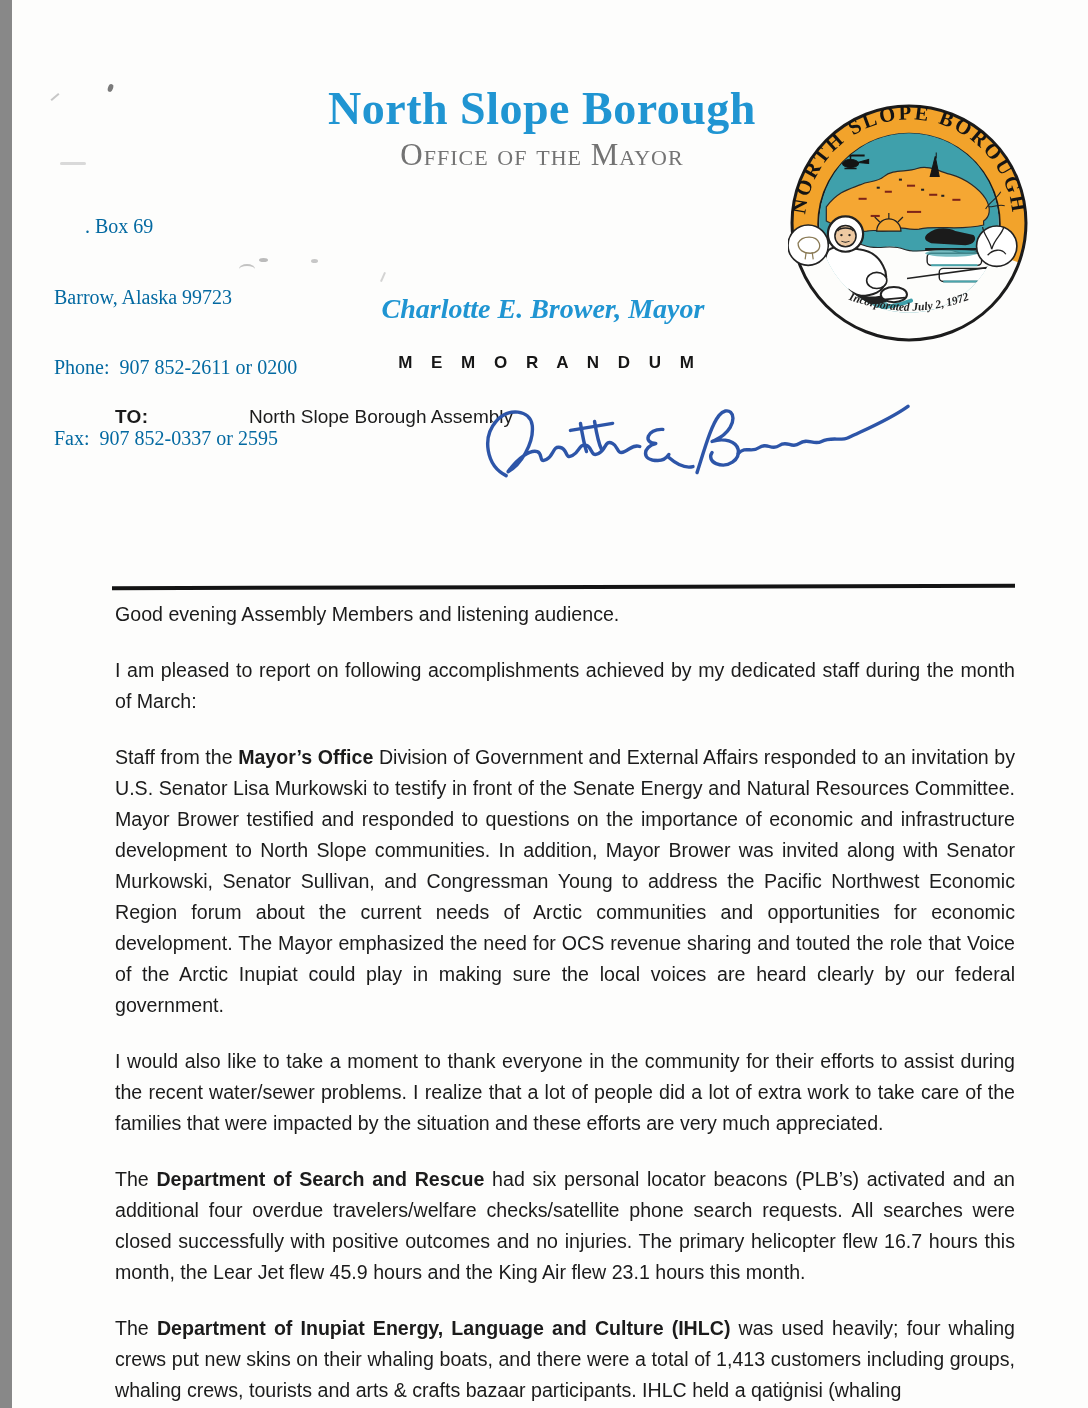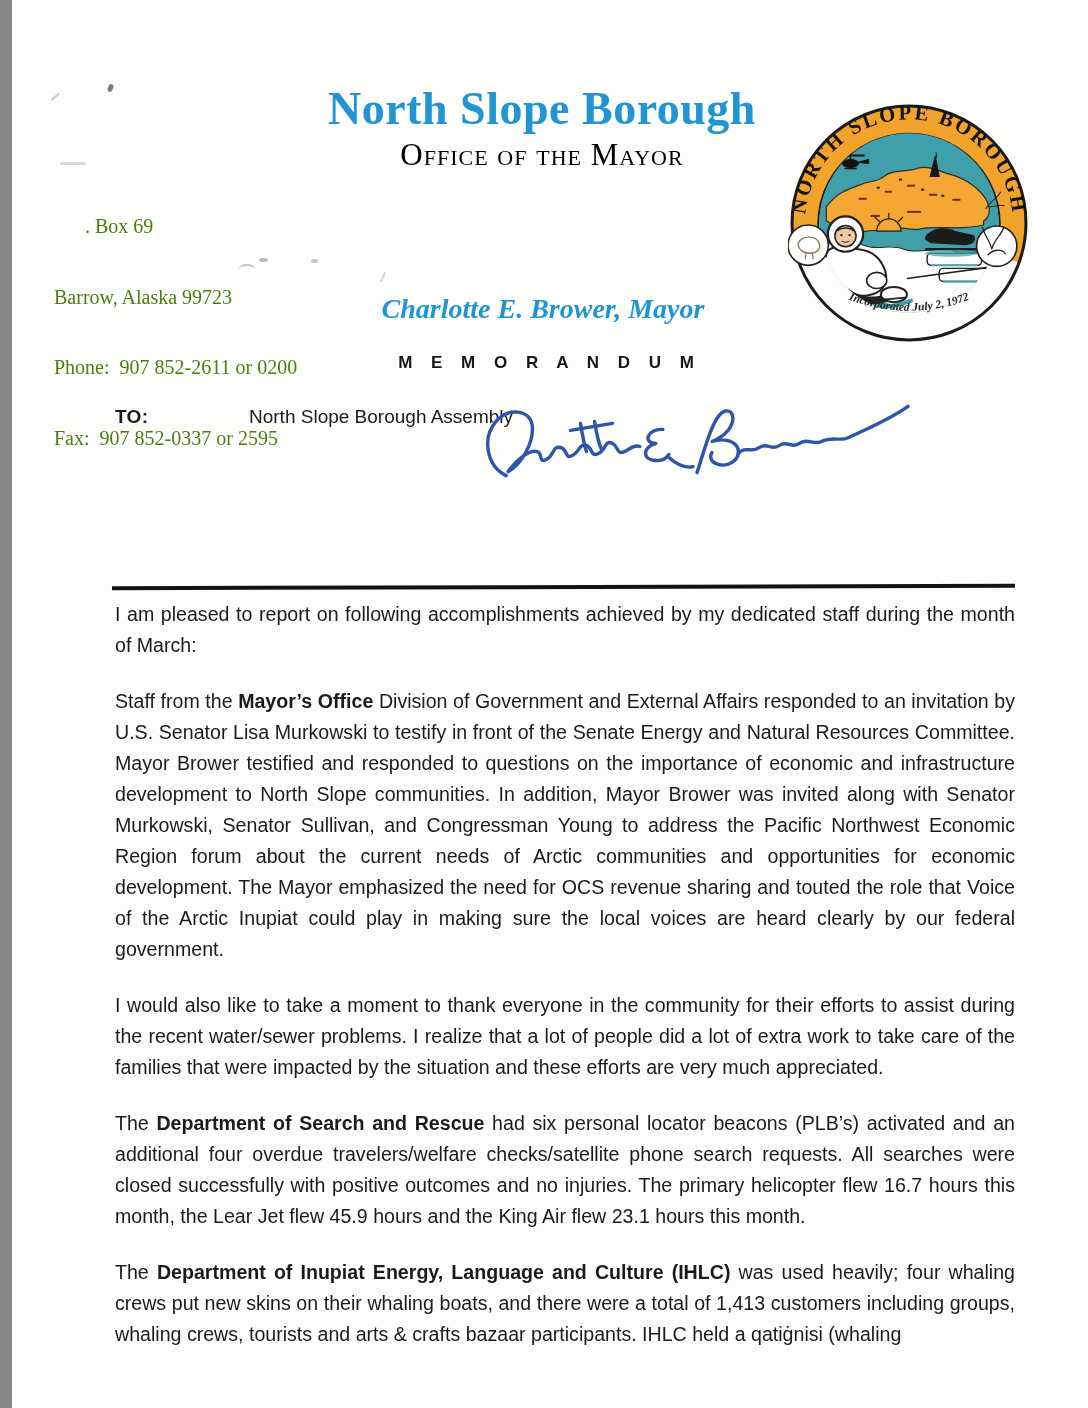--- a/index.html
+++ b/index.html
@@ -18,26 +18,26 @@
     text-align:center;
     font-family:"Liberation Serif",serif;
     font-weight:bold;font-size:46px;letter-spacing:.5px;
     color:#2095d2;
   }
   .office-line{
     position:absolute;left:0;top:137px;width:1060px;
     text-align:center;
     font-family:"Liberation Serif",serif;
     font-variant:small-caps;
-    font-size:31px;letter-spacing:1px;color:#000000;
+    font-size:31px;letter-spacing:1px;color:#737373;
   }
   .address{
     position:absolute;left:42px;top:168px;
     font-family:"Liberation Serif",serif;
-    font-size:20px;line-height:23.5px;color:#4d7c0f;
+    font-size:20px;line-height:23.5px;color:#0369a1;
     white-space:pre-wrap;
   }
   .address .indent{padding-left:31px;}
   .mayor-line{
     position:absolute;left:0;top:293px;width:1062px;
     text-align:center;
     font-family:"Liberation Serif",serif;
     font-style:italic;font-weight:bold;
     font-size:28px;color:#2095d2;
   }
@@ -234,20 +234,21 @@
       <path d="M 182 30 C 166 29 162 44 175 44 C 162 47 160 61 177 61 C 182 61 186 58 188 55"></path>
       <path d="M 188 58 C 196 65 204 69 212 67"></path>
       <path d="M 216 73 C 224 48 230 26 238 16 C 246 6 257 14 249 28 C 243 38 235 40 231 42 C 243 38 255 42 257 50 C 259 60 247 69 235 64 C 230 62 228 57 231 53"></path>
       <path d="M 257 54 C 265 46 270 54 278 48 C 286 42 290 52 298 46 C 306 40 310 50 318 44 C 326 38 332 46 340 42 C 350 37 359 42 367 38 C 386 29 408 20 426 7"></path>
     </g>
   </svg>
 
   <div class="rule"></div>
 
   <div class="body">
+    <p>Good evening Assembly Members and listening audience.</p>
     <p>I am pleased to report on following accomplishments achieved by my dedicated staff during the month of March:</p>
     <p><span>Staff from the </span><b>Mayor’s Office</b><span> Division of Government and External Affairs responded to an invitation by U.S. Senator Lisa Murkowski to testify in front of the Senate Energy and Natural Resources Committee. Mayor Brower testified and responded to questions on the importance of economic and infrastructure development to North Slope communities. In addition, Mayor Brower was invited along with Senator Murkowski, Senator Sullivan, and Congressman Young to address the Pacific Northwest Economic Region forum about the current needs of Arctic communities and opportunities for economic development. The Mayor emphasized the need for OCS revenue sharing and touted the role that Voice of the Arctic Inupiat could play in making sure the local voices are heard clearly by our federal government.</span></p>
     <p>I would also like to take a moment to thank everyone in the community for their efforts to assist during the recent water/sewer problems.  I realize that a lot of people did a lot of extra work to take care of the families that were impacted by the situation and these efforts are very much appreciated.</p>
     <p><span>The </span><b>Department of Search and Rescue</b><span> had six personal locator beacons (PLB’s) activated and an additional four overdue travelers/welfare checks/satellite phone search requests.  All searches were closed successfully with positive outcomes and no injuries.  The primary helicopter flew 16.7 hours this month, the Lear Jet flew 45.9 hours and the King Air flew 23.1 hours this month.</span></p>
     <p><span>The </span><b>Department of Inupiat Energy, Language and Culture (IHLC)</b><span> was used heavily; four whaling crews put new skins on their whaling boats, and there were a total of 1,413 customers including groups, whaling crews, tourists and arts &amp; crafts bazaar participants. IHLC held a qatiġnisi (whaling</span></p>
   </div>
 
 </div>
 
 </body></html>

